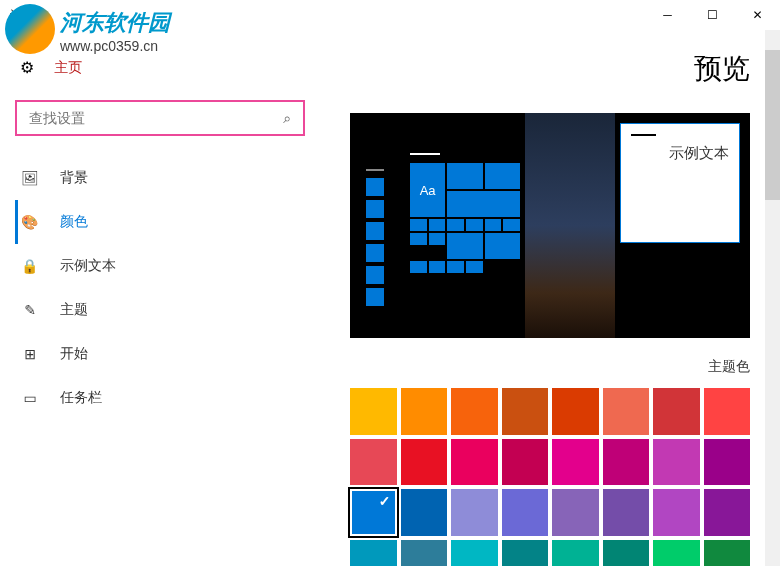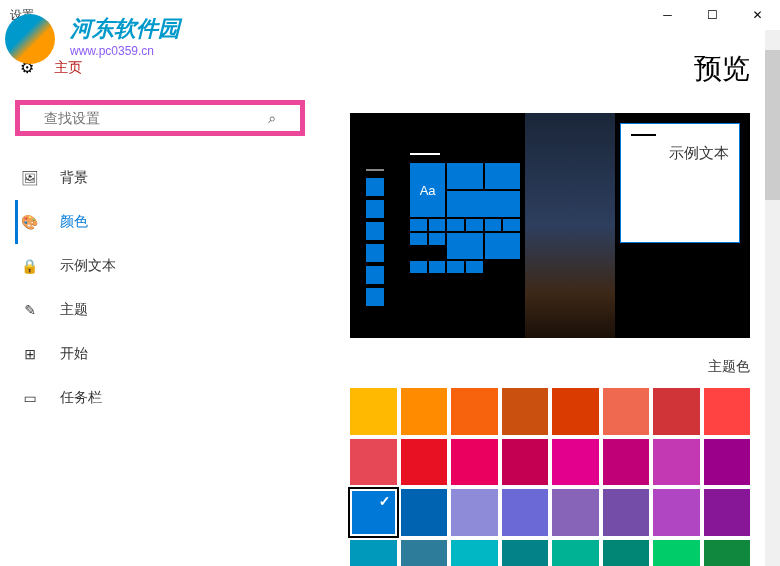--- a/index.html
+++ b/index.html
@@ -1,38 +1,38 @@
 <!DOCTYPE html>
 <html><head>
   <meta charset="utf-8">
   <style>
     * { margin: 0; padding: 0; box-sizing: border-box; font-family: "Microsoft YaHei", "Segoe UI", sans-serif; }
     body { width: 780px; height: 566px; overflow: hidden; background: #fff; position: relative; }
     
-    .watermark { position: absolute; top: 0; left: 0; z-index: 1000; pointer-events: none; display: flex; align-items: flex-start; gap: 15px; padding: 14px 5px; }
+    .watermark { position: absolute; top: 0; left: 0; z-index: 1000; pointer-events: none; display: flex; align-items: flex-end; gap: 5px; padding: 4px 5px; }
     .watermark-logo { width: 50px; height: 50px; border-radius: 50%; background: linear-gradient(135deg, #0099cc 40%, #ff9900 60%); position: relative; }
     .watermark-text { display: flex; flex-direction: column; }
     .watermark-title { font-size: 22px; font-weight: bold; color: #0099cc; font-style: italic; }
-    .watermark-url { font-size: 12px; color: #8b5cf6; }
+    .watermark-url { font-size: 14px; color: #404040; }
     
     .app-window { width: 100%; height: 100%; display: flex; flex-direction: column; }
     
     .titlebar { height: 30px; display: flex; justify-content: space-between; align-items: center; padding: 0 0 0 10px; background: #fff; }
     .titlebar-text { font-size: 12px; color: #333; }
     .titlebar-controls { display: flex; height: 100%; }
     .titlebar-btn { width: 45px; display: flex; align-items: center; justify-content: center; font-size: 12px; cursor: pointer; }
     
     .content { flex: 1; display: flex; overflow: hidden; }
     
     .sidebar { width: 320px; padding: 20px 15px 0 15px; display: flex; flex-direction: column; }
     .home-link { display: flex; align-items: center; gap: 20px; padding: 8px 5px; margin-bottom: 15px; cursor: pointer; }
     .home-link .icon { font-size: 16px; }
     .home-link span.label { font-size: 14px; color: #b91c1c; }
     
-    .search-box { border: 5px solid #ec4899; height: 36px; display: flex; align-items: center; padding: 0 24px; margin-bottom: 20px; }
+    .search-box { border: 2px solid #ec4899; height: 36px; display: flex; align-items: center; padding: 0 12px; margin-bottom: 20px; }
     .search-input { flex: 1; border: none; outline: none; font-size: 14px; background: transparent; }
     .search-icon { color: #666; font-size: 14px; }
     
     .category-label { font-size: 13px; color: #666; margin-bottom: 10px; padding: 0 5px; }
     
     .nav-list { display: flex; flex-direction: column; }
     .nav-item { display: flex; align-items: center; gap: 20px; padding: 13px 5px; cursor: pointer; font-size: 14px; color: #333; }
     .nav-item.active { color: #0078d7; border-left: 3px solid #0078d7; padding-left: 2px; }
     .nav-item.active .icon { margin-left: 0; }
     .nav-item .icon { width: 20px; display: inline-flex; justify-content: center; }

